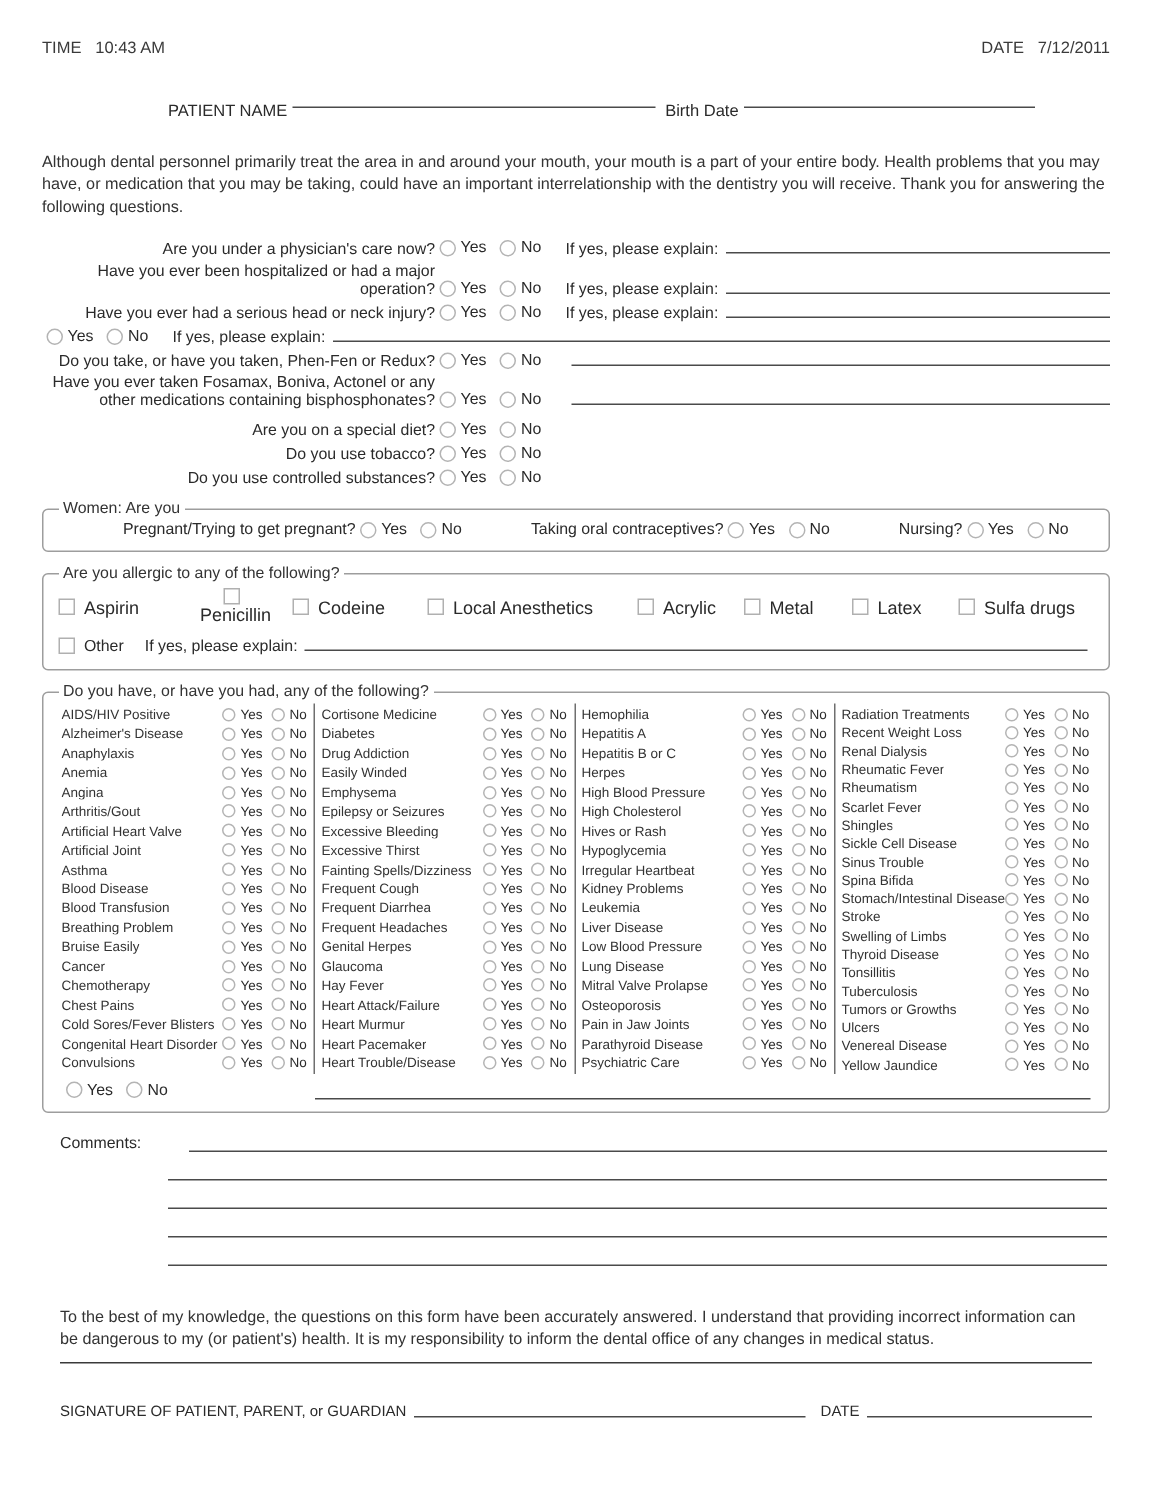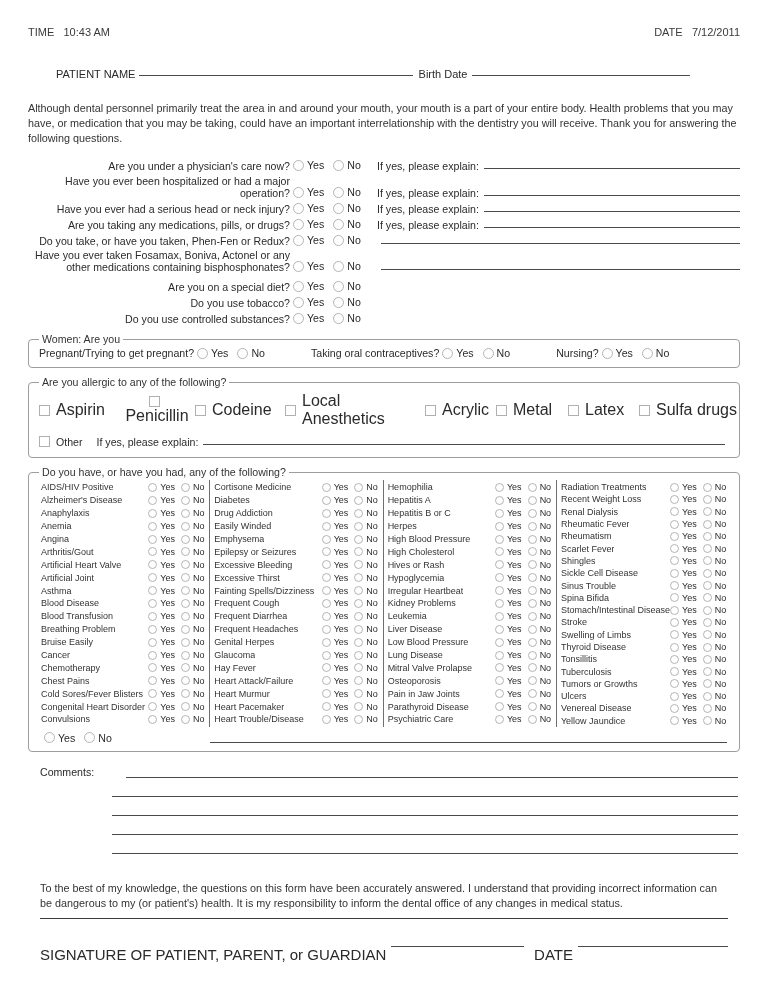--- a/index.html
+++ b/index.html
@@ -8,21 +8,21 @@
 
   
   .hdr{display:flex;justify-content:space-between;font-size:11px;color:#3a3a3a;}
   .hdr span{white-space:pre;}
 
   
   .title{text-align:center;margin-top:27px;font-size:13.5px;font-weight:bold;
          color:#2b2e8c;text-decoration:underline;letter-spacing:.4px;}
 
   
-  .patient{display:flex;align-items:center;margin:30px 50px 0 28px;font-size:11px;}
+  .patient{display:flex;align-items:flex-start;margin:30px 50px 0 84px;font-size:11px;}
   .blank{border-bottom:1px solid #4a4a4a;height:3px;}
   .patient .lbl{white-space:nowrap;margin-right:4px;}
   .patient .name-line{flex:1.25;margin-right:6px;}
   .patient .bd-line{flex:1;}
 
   
   .intro{margin-top:21px;font-size:10.8px;line-height:15px;color:#333;}
 
   
   .questions{margin-top:13px;}
@@ -39,28 +39,28 @@
   .q-yesno .radio{width:9px;height:9px;}
   .q-explain{font-size:10.6px;margin-left:8px;white-space:nowrap;}
   .q-line{flex:1;border-bottom:1px solid #4a4a4a;height:0;margin-bottom:3px;margin-left:5px;}
   .q-line-solo{margin-left:12px;}
 
   
   fieldset{border:1px solid #9d9d9d;border-radius:4px;margin:8px 0 0 0;padding:1px 8px 6px 8px;}
   legend{font-size:10.6px;color:#333;padding:0 3px;margin-left:2px;}
 
   
-  .women-row{display:flex;align-items:center;font-size:10.6px;padding:1px 0 2px 2px;}
+  .women-row{display:flex;align-items:center;font-size:10.6px;padding:1px 0 2px 2px;margin-left:43px;}
   .w-item{display:inline-flex;align-items:center;}
   .w-item + .w-item{margin-left:46px;}
   .w-item .yesno{margin-left:3px;}
   .w-yesno .radio{width:9px;height:9px;}
 
   
-  .allergy-row{display:flex;align-items:center;font-size:16px;padding:3px 0 2px 2px;}
+  .allergy-row{display:flex;align-items:center;font-size:12px;padding:3px 0 2px 2px;}
   .a-item{display:inline-flex;align-items:center;flex:none;}
   .a-item .checkbox{width:9px;height:9px;margin-right:6px;}
   .a-item:nth-child(1){width:80px;}
   .a-item:nth-child(2){width:76px;flex-direction:column;}
   .a-item:nth-child(3){width:90px;}
   .a-item:nth-child(4){width:140px;}
   .a-item:nth-child(5){width:71px;}
   .a-item:nth-child(6){width:72px;}
   .a-item:nth-child(7){width:71px;}
   .other-row{display:flex;align-items:flex-end;font-size:10.6px;padding:6px 0 3px 2px;}
@@ -86,21 +86,21 @@
   
   .comments{margin-top:14px;padding:0 2px 0 12px;font-size:10.6px;}
   .c-first{display:flex;align-items:flex-end;}
   .c-first .lbl{white-space:nowrap;margin-right:32px;}
   .c-line{border-bottom:1px solid #4a4a4a;height:0;margin-top:18px;margin-left:72px;}
   .c-first .c-line{flex:1;margin-top:0;margin-left:0;}
 
   
   .ack{margin:27px 12px 0 12px;font-size:10.8px;line-height:15px;color:#333;}
   .sep{margin:7px 12px 0 12px;border-bottom:1px solid #3a3a3a;}
-  .sig-row{display:flex;margin:27px 12px 0 12px;font-size:15px;}
+  .sig-row{display:flex;align-items:flex-end;margin:27px 12px 0 12px;font-size:10px;}
   .sig-row .lbl{white-space:nowrap;margin-right:5px;}
   .sig-line{flex:1;border-bottom:1px solid #4a4a4a;height:0;margin-bottom:2px;}
   .date-lbl{margin:0 5px 0 10px;white-space:nowrap;}
   .date-line{width:150px;flex:none;border-bottom:1px solid #4a4a4a;height:0;margin-bottom:2px;}
 </style>
 </head>
 <body>
 
 <div class="page">
 
@@ -155,21 +155,20 @@
         <span class="yesno q-yesno">
           <span class="radio"></span>
           <span class="yn-label">Yes</span>
           <span class="radio"></span>
           <span class="yn-label">No</span>
         </span>
         <span class="q-explain">If yes, please explain:</span>
         <span class="q-line"></span>
       </div>
       <div class="q-row">
-        <div class="q-label">Are you taking any medications, pills, or drugs?</div>
         <span class="yesno q-yesno">
           <span class="radio"></span>
           <span class="yn-label">Yes</span>
           <span class="radio"></span>
           <span class="yn-label">No</span>
         </span>
         <span class="q-explain">If yes, please explain:</span>
         <span class="q-line"></span>
       </div>
       <div class="q-row">

